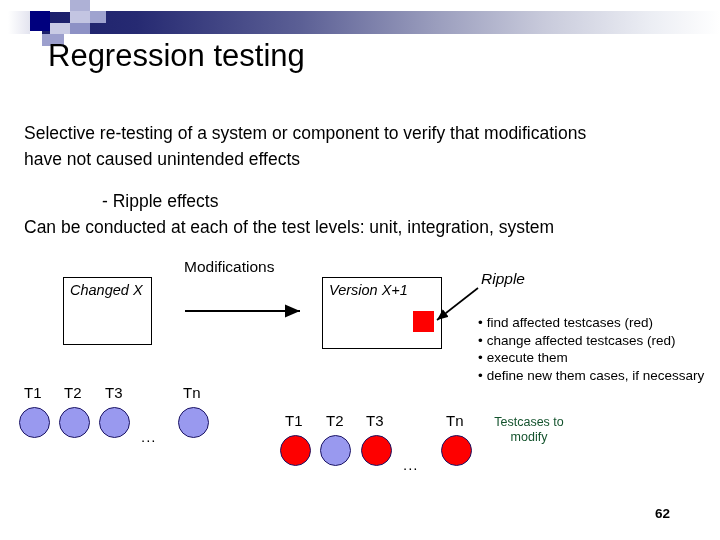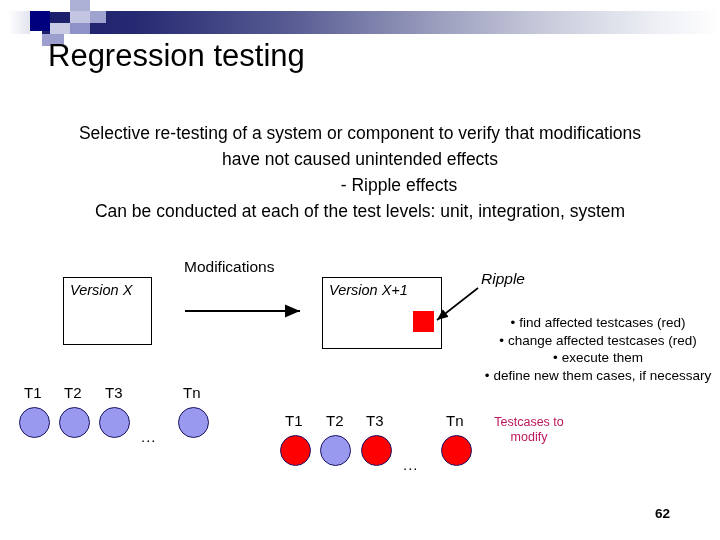--- a/index.html
+++ b/index.html
@@ -55,22 +55,22 @@
   
   .body-text {
     position: absolute;
     left: 24px;
     top: 120px;
     width: 672px;
     font-size: 17.5px;
     line-height: 26px;
     color: #000000;
   }
-  .body-text .line { white-space: nowrap; text-align: center; }
-  .body-text .indent { padding-left: 78px; }
+  .body-text .line { white-space: nowrap; }
+  .body-text .indent { padding-left: 78px; margin-top: 16px; }
 
   
   .vbox {
     position: absolute;
     border: 1.5px solid #000000;
     background: #ffffff;
     box-sizing: border-box;
   }
   .vbox-x   { left: 63px;  top: 277px; width: 89px;  height: 68px; }
   .vbox-x1  { left: 322px; top: 277px; width: 120px; height: 72px; }
@@ -123,21 +123,21 @@
   
   .bullets {
     position: absolute;
     left: 478px;
     top: 314px;
     width: 240px;
     font-size: 13.5px;
     line-height: 17.5px;
     color: #000000;
   }
-  .bullets .bl { white-space: nowrap; text-align: center; }
+  .bullets .bl { white-space: nowrap; }
   .bullets .bl.wrap { white-space: normal; }
   .bullets .dot { margin-right: 4px; }
 
   
   .tc-label {
     position: absolute;
     font-size: 15px;
     color: #000000;
     white-space: nowrap;
   }
@@ -159,21 +159,21 @@
   }
 
   .tc-note {
     position: absolute;
     left: 484px;
     top: 415px;
     width: 90px;
     text-align: center;
     font-size: 12.5px;
     line-height: 15px;
-    color: #be185d;
+    color: #14532d;
   }
 
   
   .page-num {
     position: absolute;
     left: 655px;
     top: 506px;
     font-size: 13.5px;
     font-weight: bold;
     color: #000000;
@@ -199,21 +199,21 @@
   <div class="title">Regression testing</div>
 
   <div class="body-text">
     <div class="line">Selective re-testing of a system or component to verify that modifications</div>
     <div class="line">have not caused unintended effects</div>
     <div class="line indent">- Ripple effects</div>
     <div class="line">Can be conducted at each of the test levels:  unit, integration, system</div>
   </div>
 
   <div class="vbox vbox-x">
-    <div class="vbox-label">Version X</div>
+    <div class="vbox-label">Changed X</div>
   </div>
 
   <div class="mod-label">Modifications</div>
 
   <div class="vbox vbox-x1">
     <div class="vbox-label">Version X+1</div>
     <div class="red-square"></div>
   </div>
 
   <div class="changed-label">Ripple</div>

